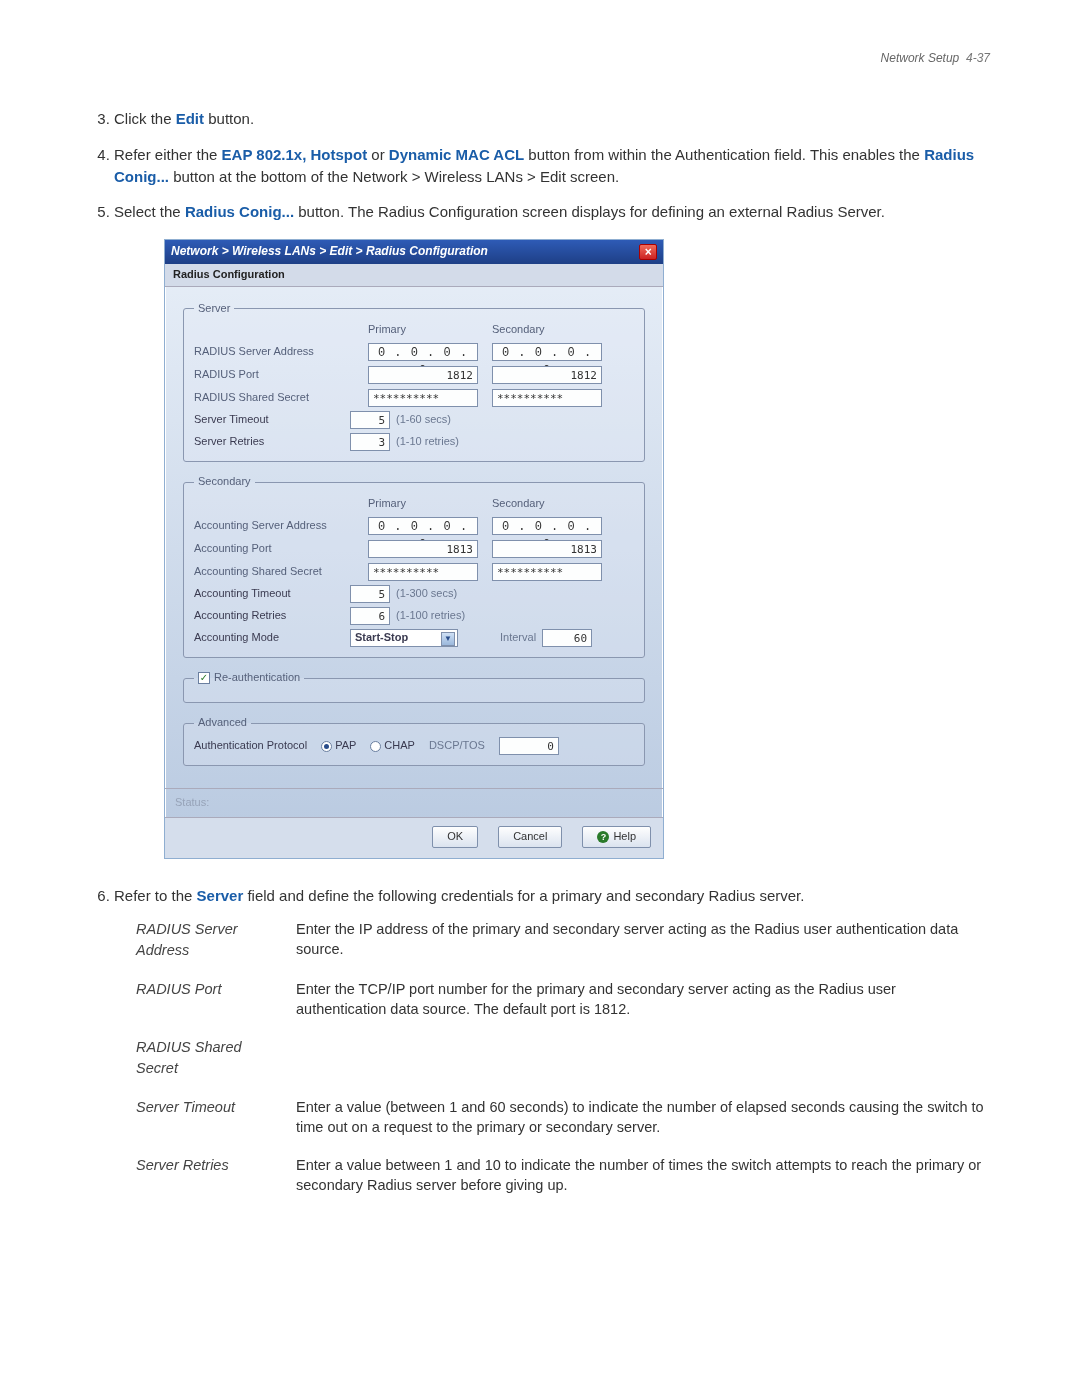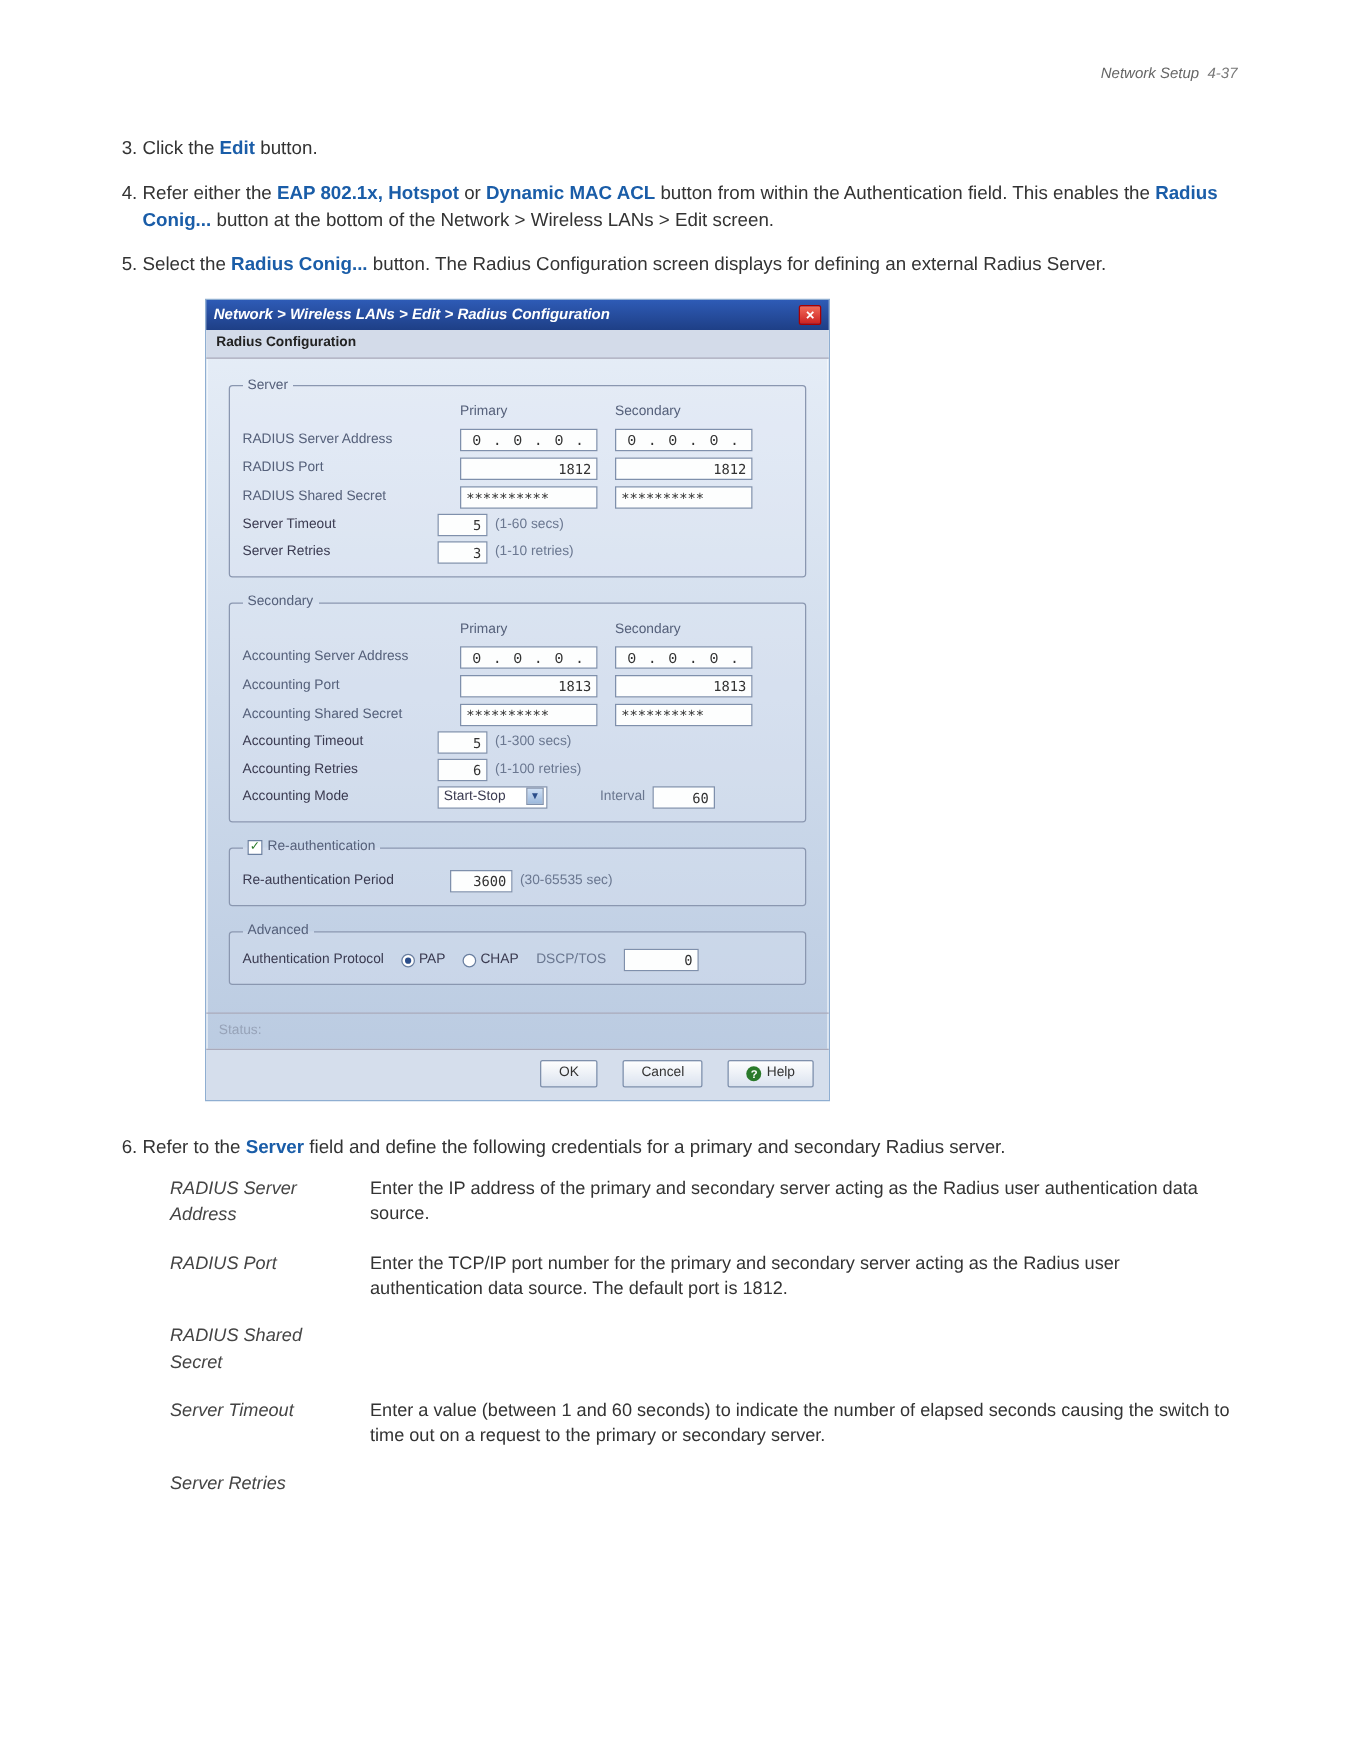--- a/index.html
+++ b/index.html
@@ -56,21 +56,21 @@
   .grid .hdr { font-size: 11px; color: #55607a; }
   .grid .lbl { font-size: 11px; color: #55607a; }
   .inp {
     border: 1px solid #7f90ac; background: #fdfefe; padding: 1px 4px;
     font-size: 11px; font-family: Tahoma, monospace; color: #333; height: 18px;
   }
   .inp.mono { font-family: "Courier New", monospace; letter-spacing: 1px; text-align: center; font-size: 12px;}
   .inp.num { width: 40px; text-align: right; }
   .row-inline { display: flex; align-items: center; gap: 6px; margin-top:4px;}
   .hint { font-size: 11px; color: #6a7790; }
-  .select { border: 1px solid #7f90ac; background: #fff; height:18px; display:flex; align-items:flex-start; justify-content:space-between; padding:0 2px 0 4px; width:88px;}
+  .select { border: 1px solid #7f90ac; background: #fff; height:18px; display:flex; align-items:flex-end; justify-content:space-between; padding:0 2px 0 4px; width:108px;font-weight:bold;}
   .select .chev { width:14px; height:14px; background:linear-gradient(#cfe0f5,#9bb8dc); border:1px solid #7f90ac; display:flex;align-items:center;justify-content:center; color:#2a4d8a; font-size:8px;}
   .adv-row { display:flex; align-items:center; gap:14px; }
   .radio { display:inline-flex; align-items:center; gap:3px; }
   .radio .dot { width:11px;height:11px;border:1px solid #6a7fa0;border-radius:50%;background:#fff;display:flex;align-items:center;justify-content:center;}
   .radio .dot.on::after{content:"";width:5px;height:5px;border-radius:50%;background:#2a4d8a;}
   .check { width:12px;height:12px;border:1px solid #6a7fa0;background:#fff;display:inline-flex;align-items:center;justify-content:center;color:#2a7a2a;font-size:10px;}
   .status { padding: 6px 10px; color:#97a3b8; font-size:11px; border-top:1px solid #aab; }
   .btnbar { padding: 8px 12px 10px; display:flex; justify-content:flex-end; gap:20px; border-top:1px solid #aab; background:#d5deec;}
   .btn { border:1px solid #7f90ac; background:linear-gradient(#fefefe,#dbe3ef); padding:2px 14px; font-size:11px; color:#333; border-radius:2px; display:inline-flex;align-items:center;gap:4px;}
   .help-q { width:12px;height:12px;border-radius:50%;background:#2a7a2a;color:#fff;font-size:9px;display:inline-flex;align-items:center;justify-content:center;font-weight:bold;}
@@ -176,25 +176,20 @@
               <span class="hint">Interval</span>
               <span class="inp num" style="width:50px">60</span>
             </div>
           </fieldset>
 
           <fieldset>
             <legend class="cb">
               <span class="check">✓</span>
               <span>Re-authentication</span>
             </legend>
-            <div class="row-inline">
-              <span class="lbl" style="width:160px;display:inline-block">Re-authentication Period</span>
-              <span class="inp num" style="width:50px">3600</span>
-              <span class="hint">(30-65535 sec)</span>
-            </div>
           </fieldset>
 
           <fieldset>
             <legend>Advanced</legend>
             <div class="adv-row">
               <span class="lbl">Authentication Protocol</span>
               <span class="radio">
                   <span class="dot on"></span>
                   <span>PAP</span>
                 </span>
@@ -235,16 +230,17 @@
       </div>
       <div class="def-row">
         <div class="def-term">RADIUS Shared Secret</div>
       </div>
       <div class="def-row">
         <div class="def-term">Server Timeout</div>
         <div class="def-desc">Enter a value (between 1 and 60 seconds) to indicate the number of elapsed seconds causing the switch to time out on a request to the primary or secondary server.</div>
       </div>
       <div class="def-row">
         <div class="def-term">Server Retries</div>
+        <div class="def-desc">Enter a value between 1 and 10 to indicate the number of times the switch attempts to reach the primary or secondary Radius server before giving up.</div>
       </div>
     </div>
   </li>
 </ol>
 
 </body></html>

